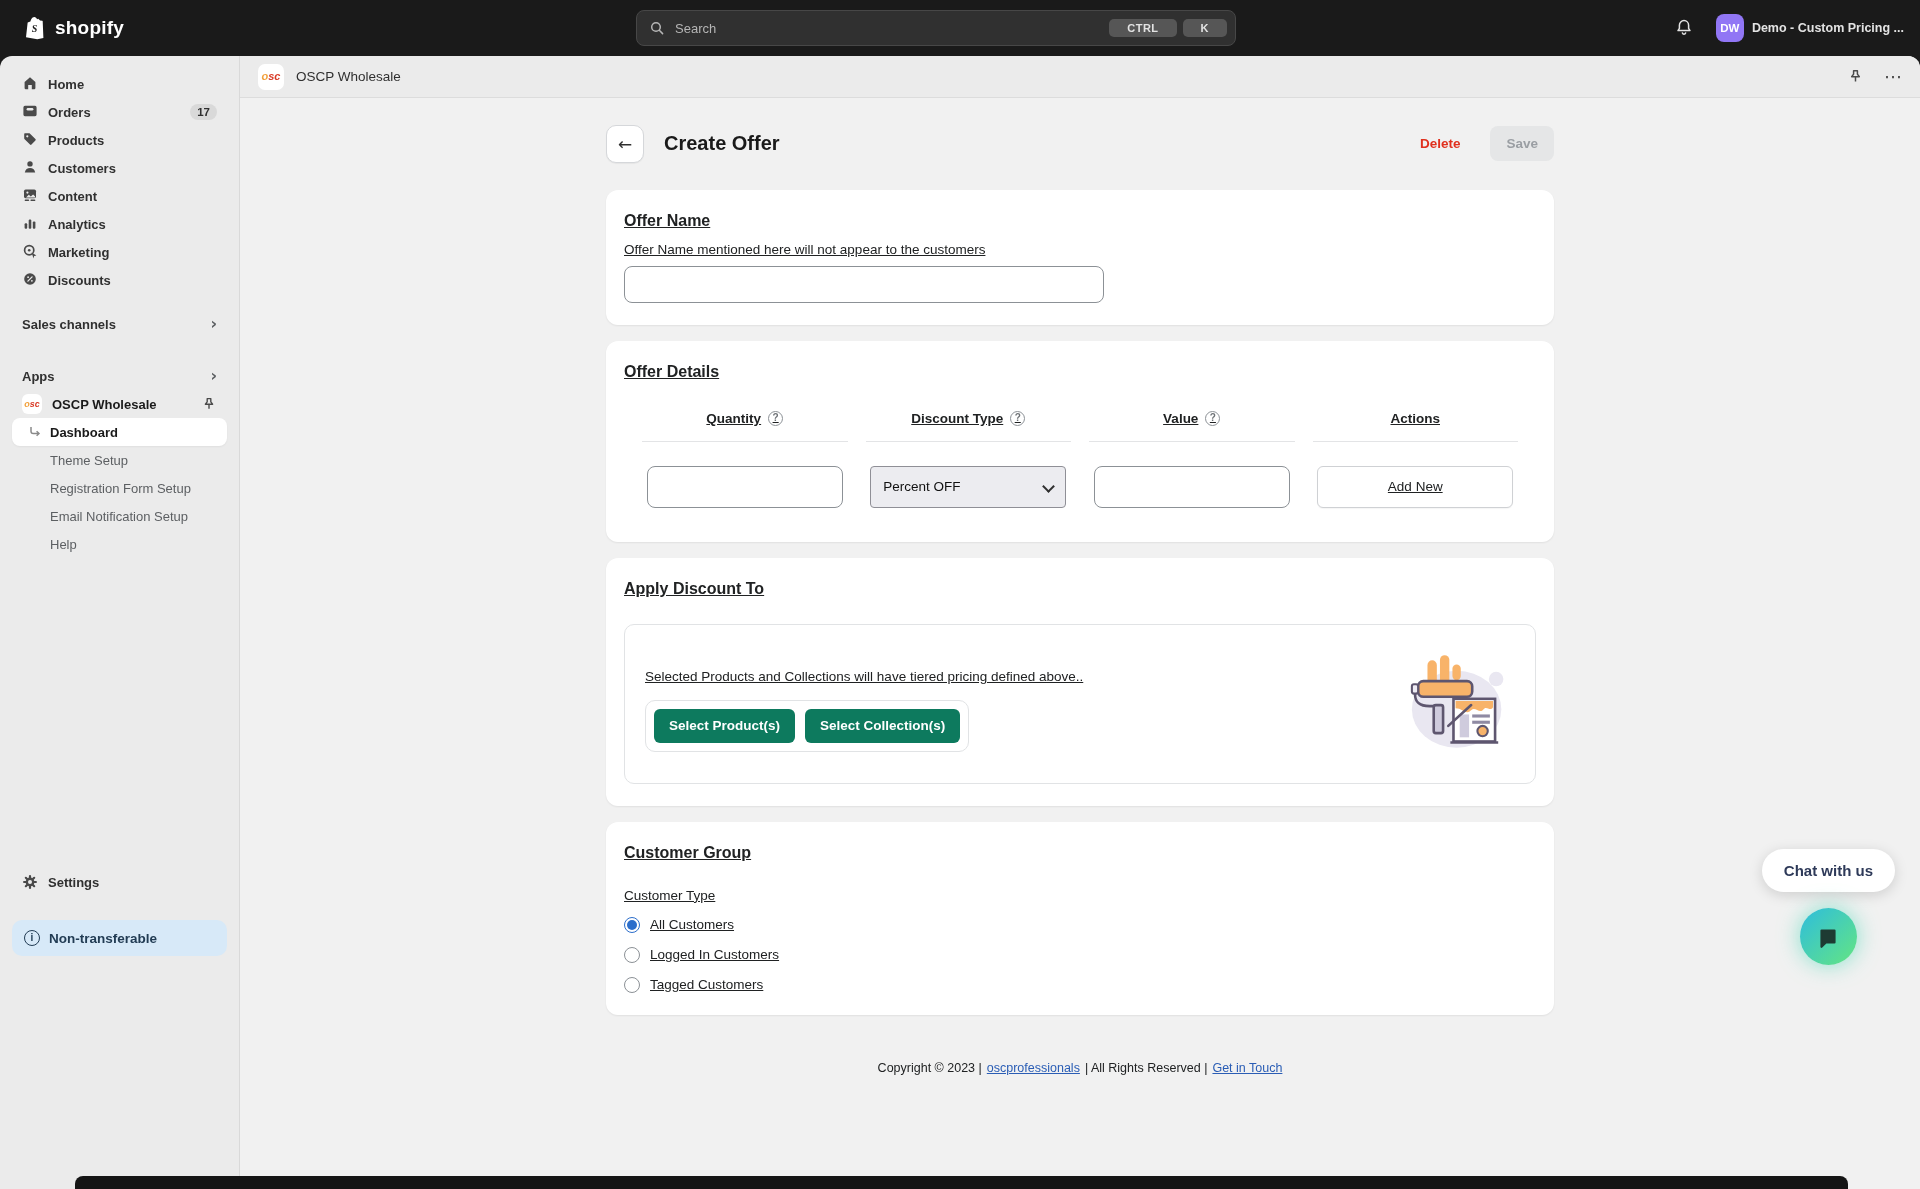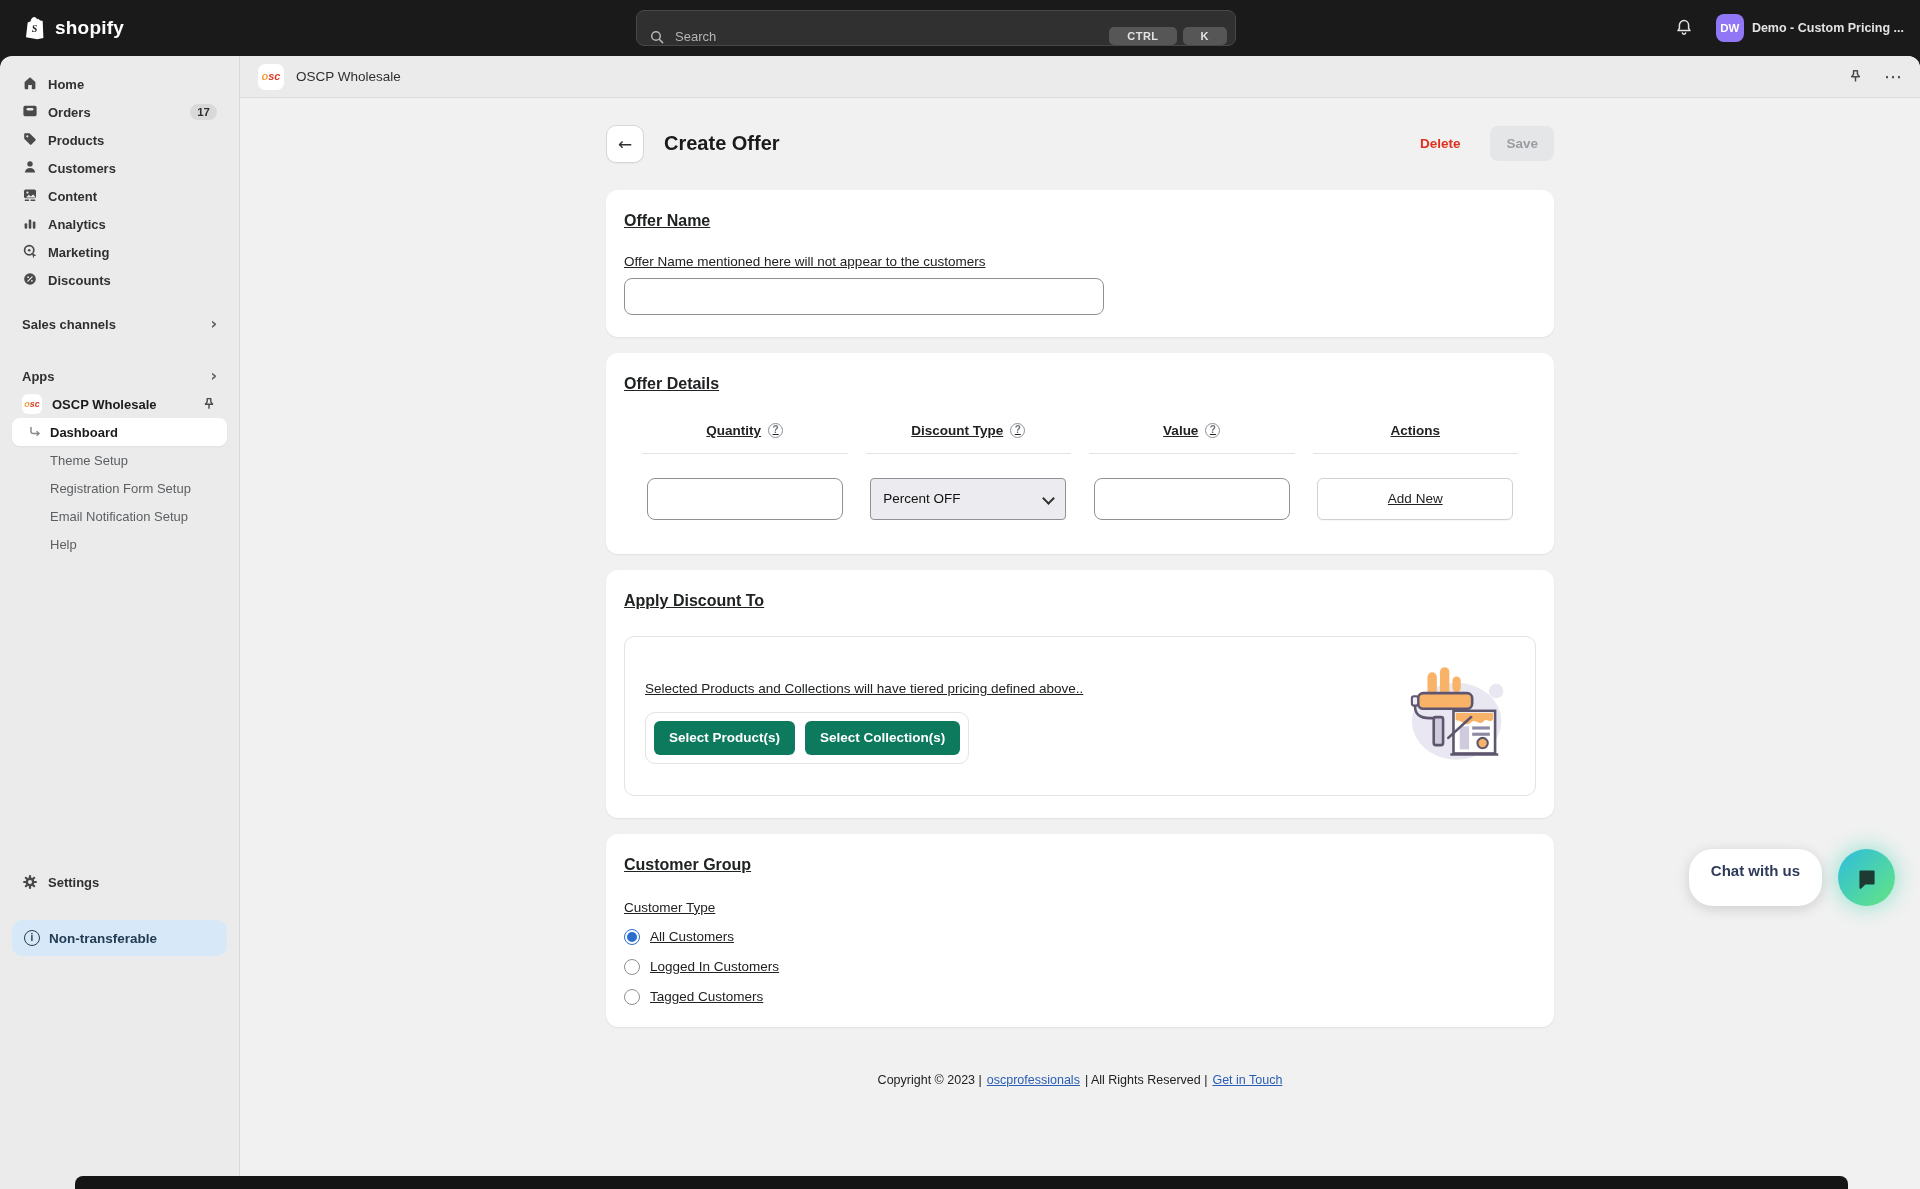--- a/index.html
+++ b/index.html
@@ -10,21 +10,21 @@
   }
   button { font-family:"Liberation Sans", sans-serif; cursor:pointer; }
 
   
   .topbar { height:56px; position:relative; display:flex; align-items:center; }
   .brand { display:flex; align-items:center; gap:7px; padding-left:26px; color:#fff; }
   .brand-word { font-size:19px; font-weight:700; letter-spacing:.2px; }
   .searchbar {
     position:absolute; left:636px; top:10px; width:600px; height:36px;
     background:#303030; border:1px solid #474747; border-radius:8px;
-    display:flex; align-items:flex-end; padding:0 8px 0 12px;
+    display:flex; align-items:center; padding:0 8px 0 12px;
   }
   .searchbar input { flex:1; background:transparent; border:0; outline:0; color:#e3e3e3; font-size:13px; }
   .searchbar input::placeholder { color:#b5b5b5; }
   .kbd { background:#565656; color:#e3e3e3; font-size:11px; font-weight:600; padding:3px 18px; border-radius:5px; margin-left:6px; letter-spacing:.5px; }
   .top-right { position:absolute; right:16px; top:0; height:56px; display:flex; align-items:center; gap:16px; }
   .bell-btn { background:none; border:0; display:grid; place-items:center; }
   .user { display:flex; align-items:center; gap:8px; }
   .avatar { width:28px; height:28px; border-radius:8px; background:#9176f5; color:#fff; font-size:11.5px; font-weight:700; display:grid; place-items:center; }
   .username { color:#e3e3e3; font-size:12.5px; font-weight:600; }
 
@@ -68,21 +68,21 @@
   .back-btn { width:38px; height:38px; background:#fff; border:1px solid #d5d7da; border-radius:10px; display:grid; place-items:center; font-size:17px; color:#303030; box-shadow:0 1px 1px rgba(0,0,0,.05); font-family:"DejaVu Sans", sans-serif; }
   .page-title { margin-left:20px; font-size:20px; font-weight:700; color:#1a1a1a; }
   .header-actions { margin-left:auto; display:flex; align-items:center; gap:24px; }
   .delete-btn { color:#e0301e; font-size:13.5px; font-weight:600; background:none; border:0; }
   .save-btn { background:#e5e6e7; color:#9a9ea3; font-size:13.5px; font-weight:600; border:0; border-radius:8px; padding:10px 16px; cursor:default; }
 
   .card { background:#fff; border-radius:12px; box-shadow:0 1px 2px rgba(0,0,0,.07); padding:22px 18px; margin-bottom:16px;text-decoration:underline; }
   .card-title { font-size:16px; font-weight:700; color:#202223; }
 
   
-  .field-label { margin-top:24px; font-size:13.5px; color:#202223; }
+  .field-label { margin-top:12px; font-size:13.5px; color:#202223; }
   .text-input { display:block; margin-top:9px; width:480px; height:37px; border:1px solid #8c9196; border-radius:8px; padding:0 10px; font-size:13.5px; background:#fff; outline:none; }
 
   
   .offer-table { margin-top:30px; padding:0 18px 12px; display:grid; grid-template-columns:repeat(4,1fr); column-gap:18px; }
   .oth { display:flex; justify-content:center; align-items:center; gap:7px; font-size:13.5px; font-weight:700; color:#202223; padding-bottom:15px; border-bottom:1px solid #e3e4e6; }
   .q-icon { width:15px; height:15px; border:1.2px solid #8c9196; border-radius:50%; color:#6d7175; font-size:10px; font-weight:700; display:grid; place-items:center; line-height:1; }
   .otd { padding-top:24px; display:flex; justify-content:center; }
   .cell-input { width:196px; height:42px; border:1px solid #8c9196; border-radius:8px; padding:0 10px; font-size:13.5px; outline:none; }
   .select-wrap { position:relative; width:196px; }
   .cell-select { appearance:none; -webkit-appearance:none; width:100%; height:42px; background:#ececf0; border:1px solid #8f8f96; border-radius:4px; padding:0 28px 0 12px; font-size:13.5px; color:#111; font-family:"Liberation Sans", sans-serif; }
@@ -102,21 +102,21 @@
   .radio-row { display:flex; align-items:center; gap:10px; margin-top:14px; font-size:13.5px; color:#202223; }
   .radio { width:16px; height:16px; border-radius:50%; border:1.8px solid #8c9196; flex:none; position:relative; background:#fff; }
   .radio.checked { border-color:#2c6ecb; }
   .radio.checked::after { content:""; position:absolute; inset:2px; border-radius:50%; background:#2c6ecb; }
 
   
   .copyright { margin-top:46px; display:flex; justify-content:center; gap:5px; font-size:12.5px; color:#202223; }
   .copyright a { color:#2a5db5; text-decoration:underline; cursor:pointer; }
 
   
-  .chat-widget { position:absolute; top:849px; right:25px; display:flex; gap:16px; z-index:20; }
+  .chat-widget { position:absolute; top:849px; right:25px; display:flex; align-items:center; gap:16px; z-index:20;flex-direction:column; }
   .chat-pill { background:#fff; border-radius:24px; padding:13px 22px; font-size:15px; font-weight:700; color:#2e3a59; box-shadow:0 3px 14px rgba(0,0,0,.15); }
   .chat-fab { width:57px; height:57px; border-radius:50%; border:0; background:linear-gradient(135deg,#33c1d4 10%,#5fe18b 90%); box-shadow:0 0 22px rgba(64,214,178,.6); display:grid; place-items:center; }
 
   .bottom-edge { position:absolute; bottom:0; left:75px; right:72px; height:13px; background:#151515; border-radius:8px 8px 0 0; z-index:30; }
 </style>
 </head>
 <body>
 
 <div class="page">
 

